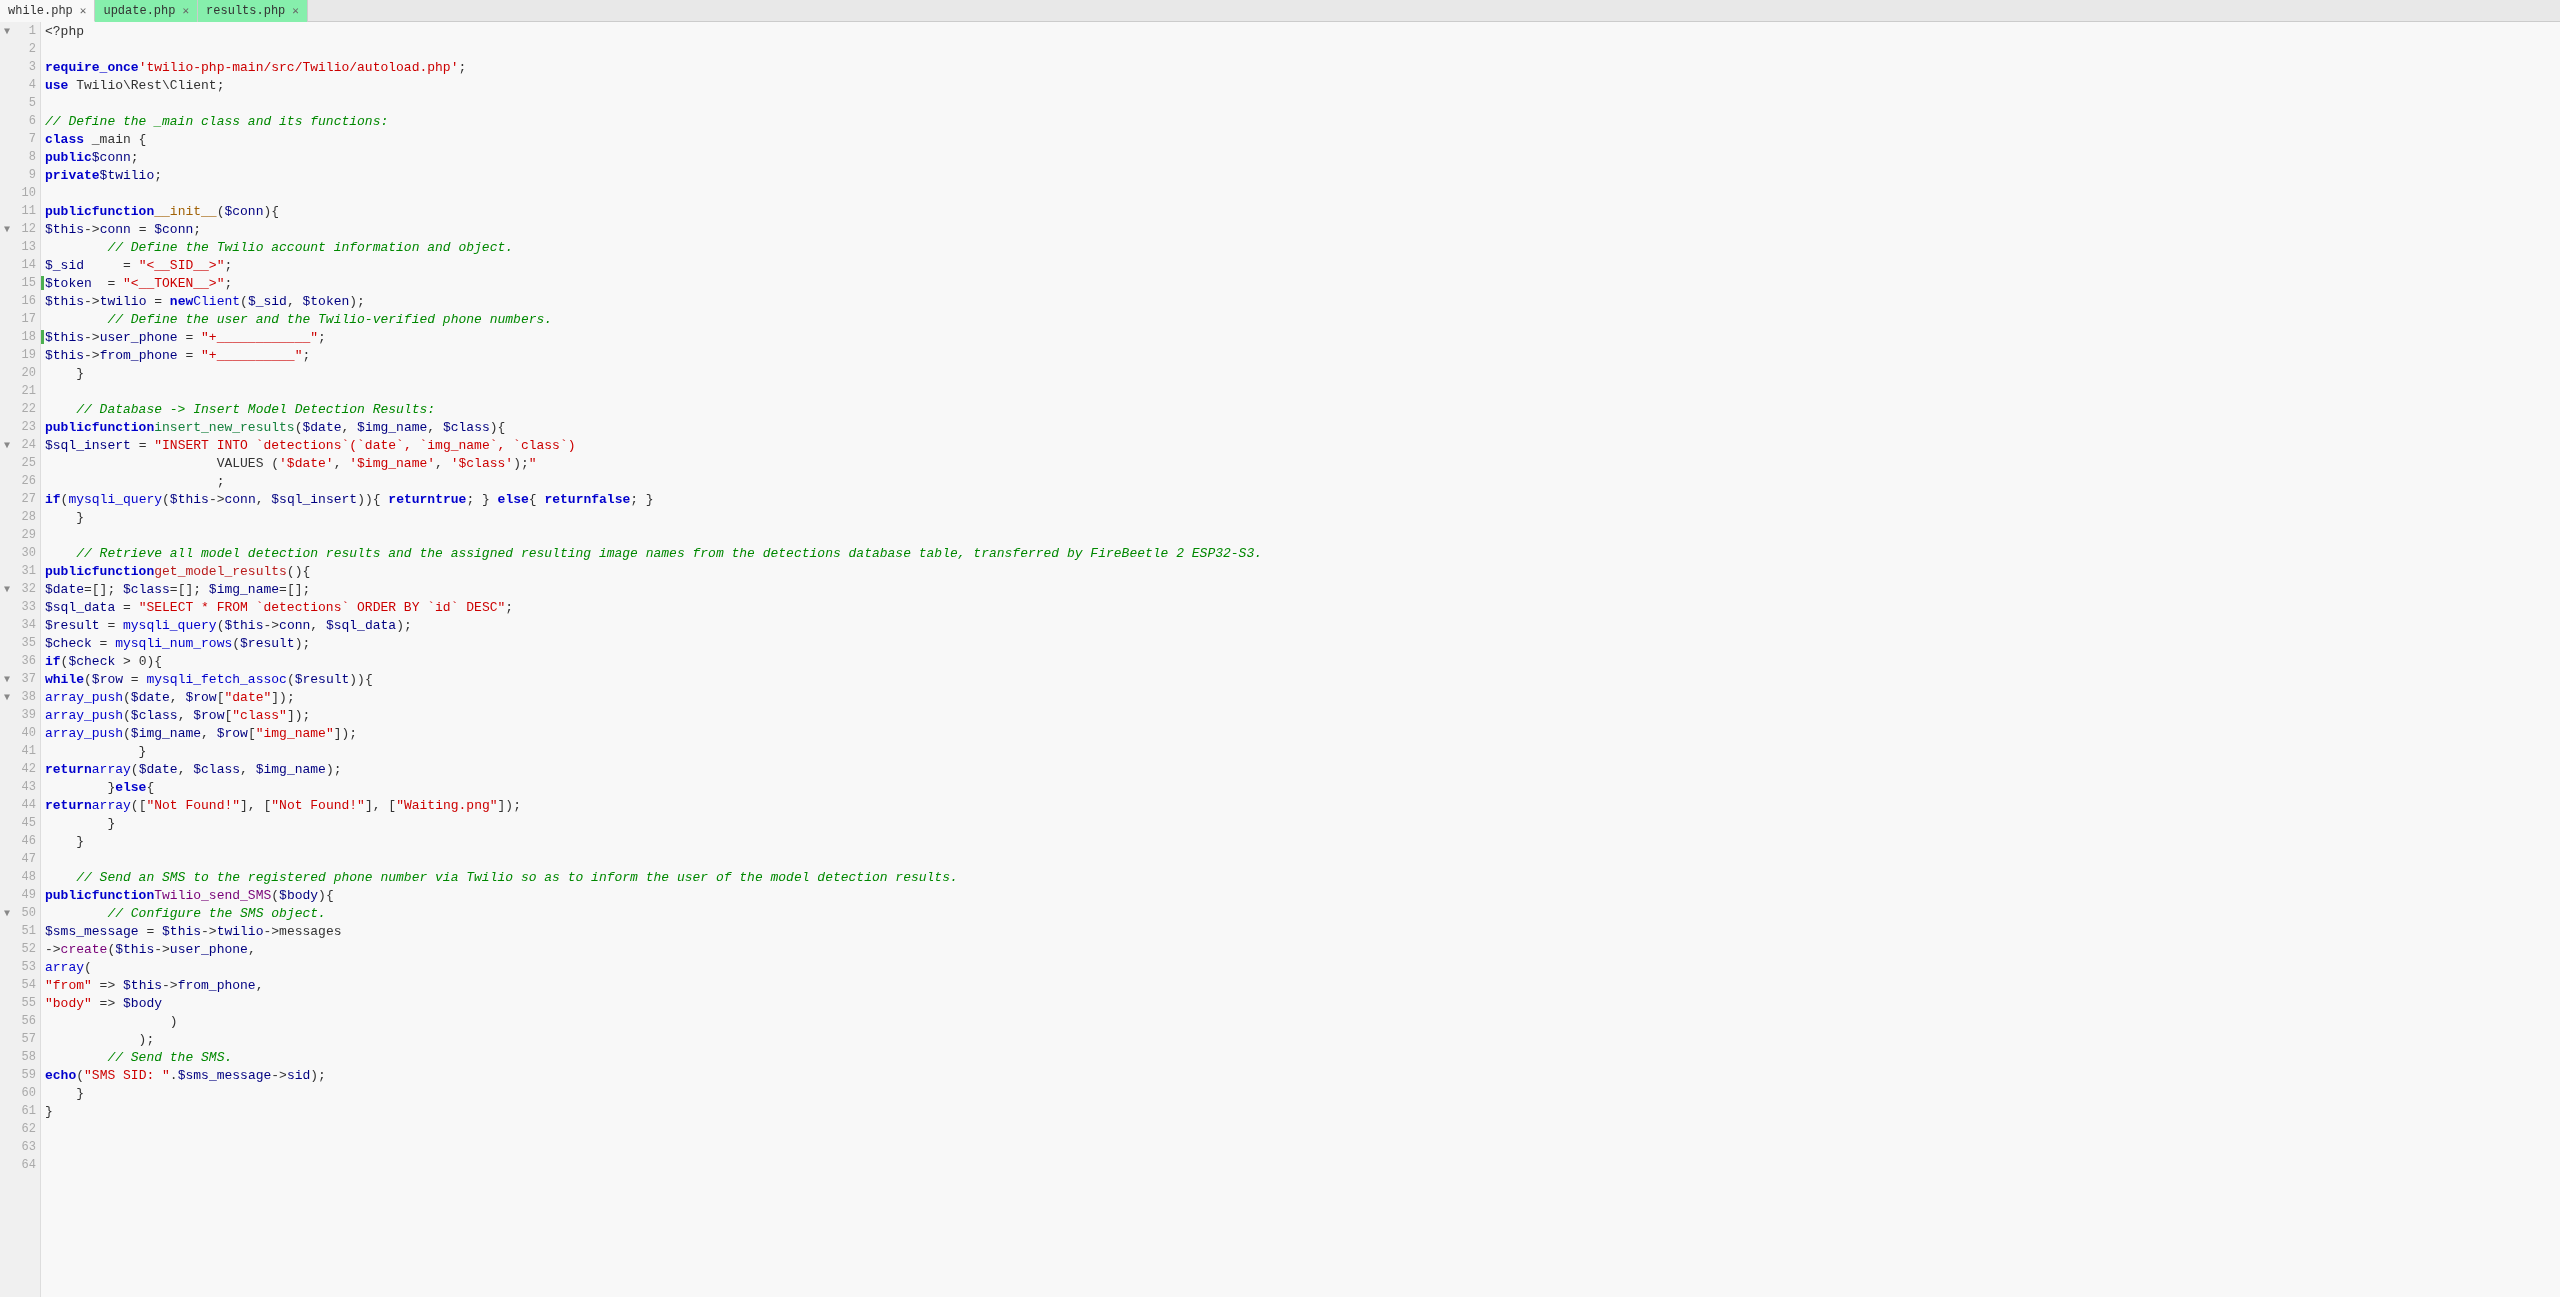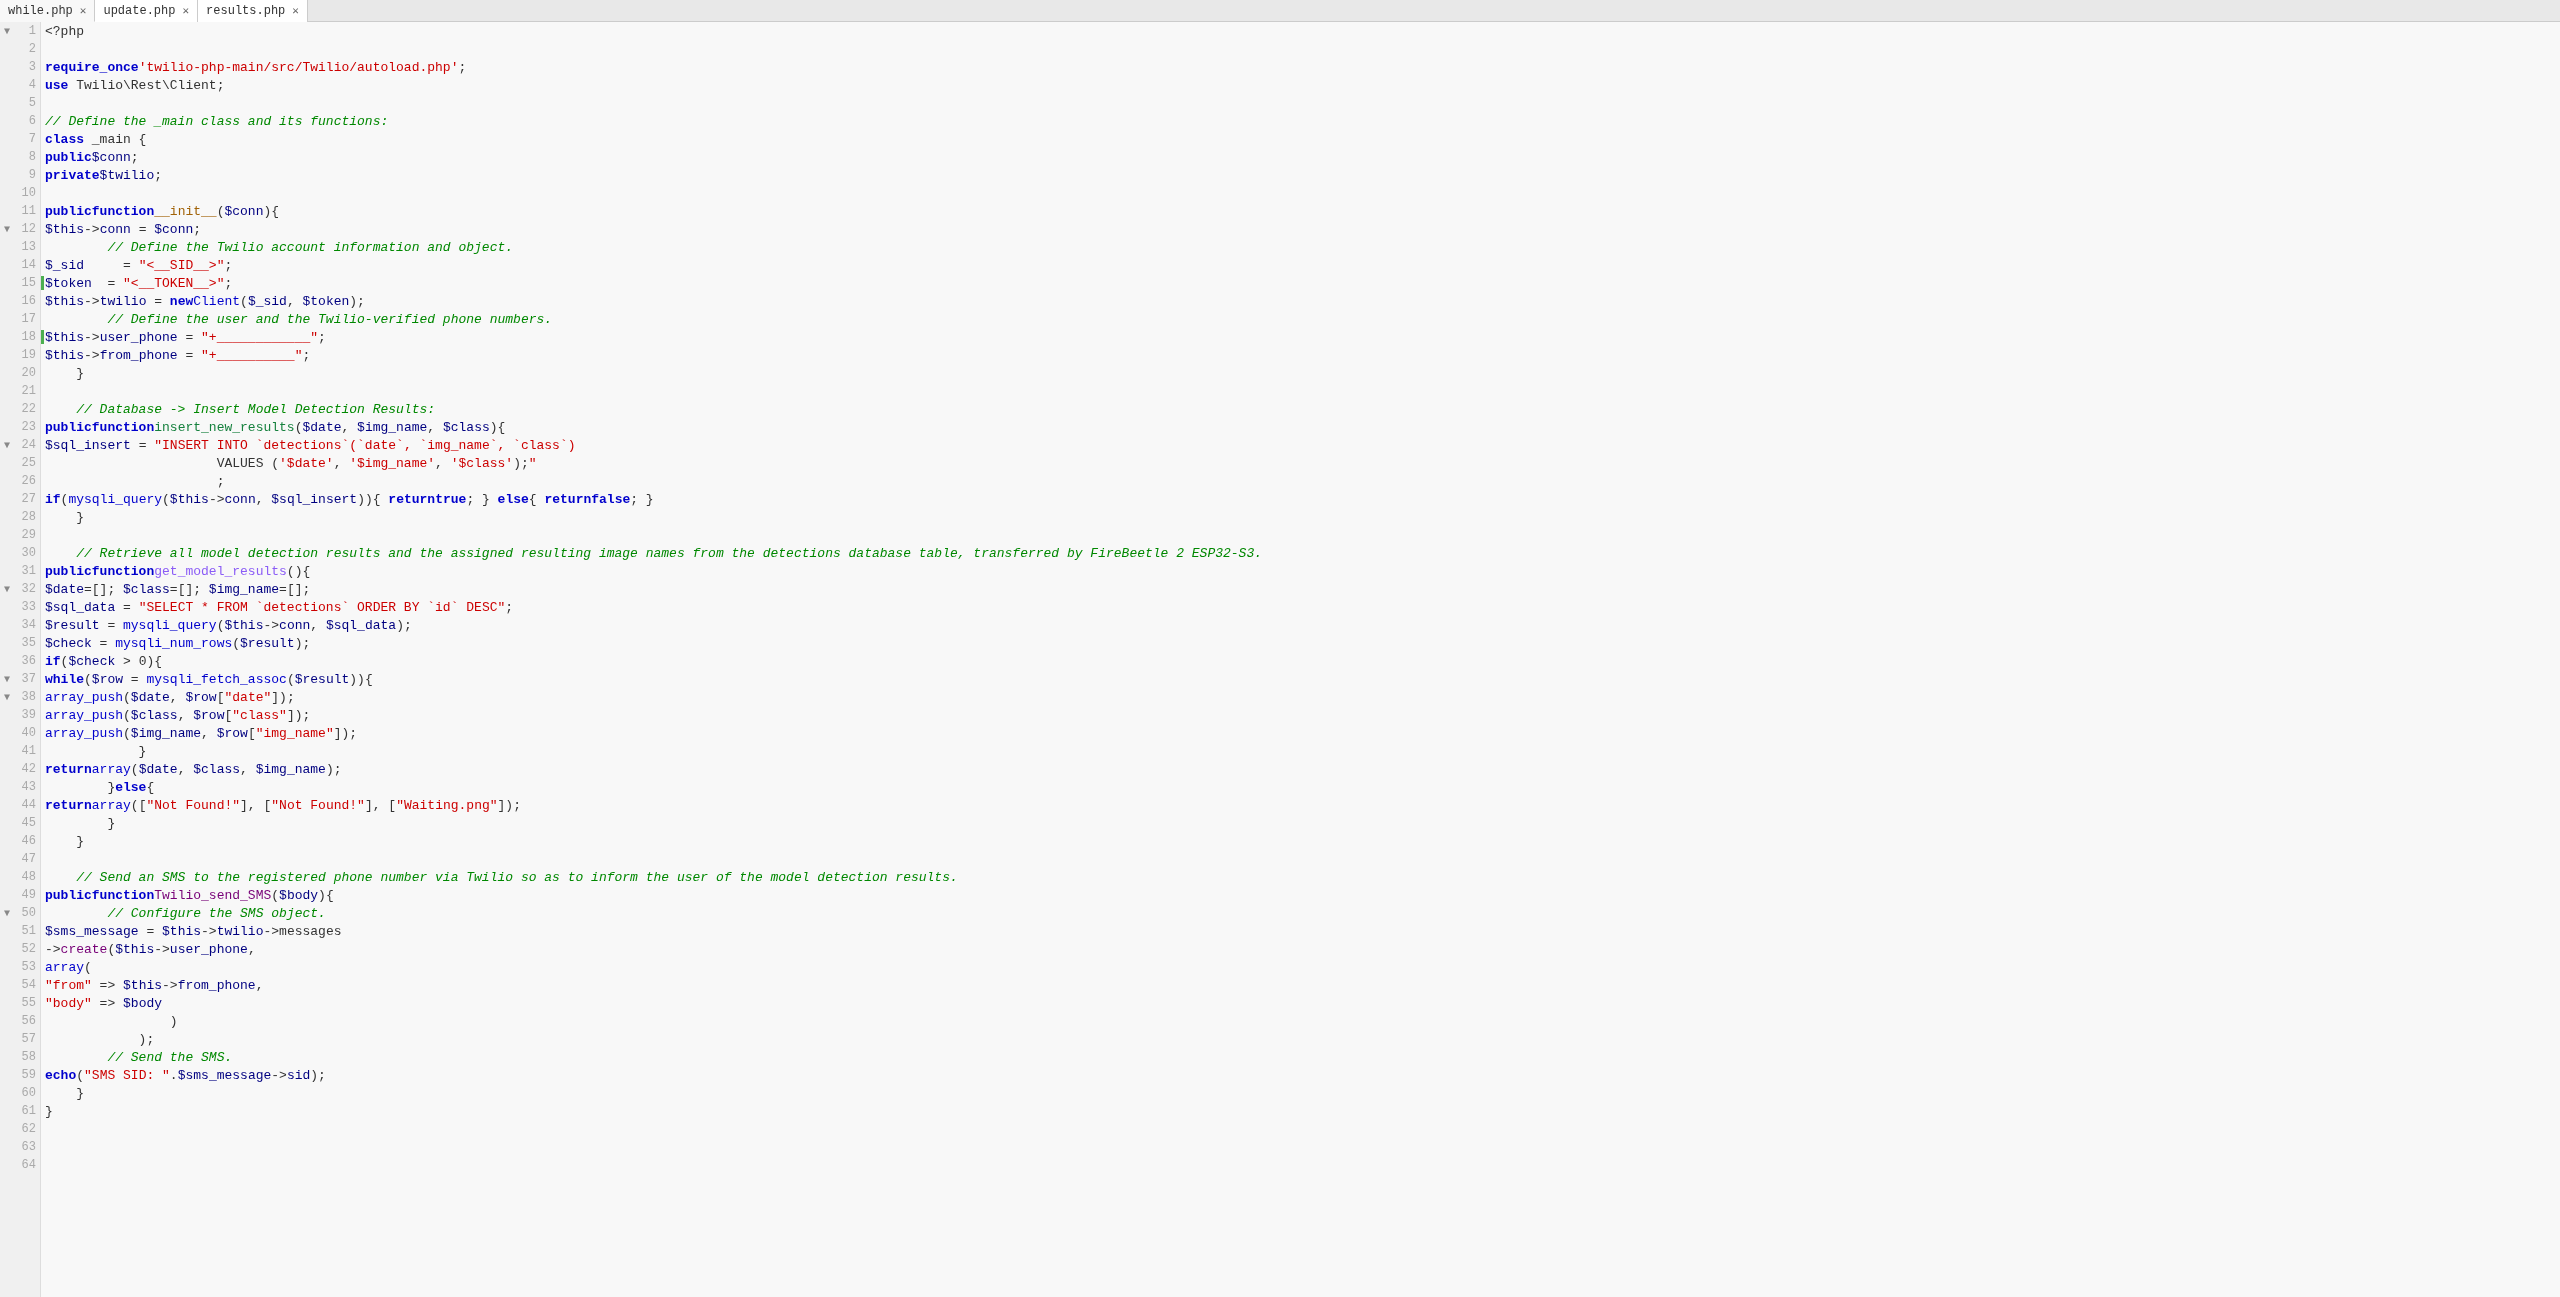--- a/index.html
+++ b/index.html
@@ -16,21 +16,21 @@
       border-bottom: 1px solid #ccc;
       height: 22px;
       padding-left: 0;
     }
     .tab {
       display: flex;
       align-items: center;
       padding: 0 8px;
       height: 22px;
       border-right: 1px solid #ccc;
-      background: #ffffff;
+      background: #86efac;
       font-size: 12px;
       color: #333;
       cursor: pointer;
       white-space: nowrap;
       gap: 4px;
     }
     .tab.active {
       background: #f8f8f8;
       border-bottom: 1px solid #f8f8f8;
       margin-bottom: -1px;
@@ -417,21 +417,21 @@
         <div class="code-line"></div>
         <div class="code-line"><span class="comment">    // Database -&gt; Insert Model Detection Results:</span></div>
         <div class="code-line">    <span style="color:#0000cc;font-weight:bold">public</span> <span style="color:#0000cc;font-weight:bold">function</span> <span style="color:#15803d">insert_new_results</span>(<span style="color:#000080">$date</span>, <span style="color:#000080">$img_name</span>, <span style="color:#000080">$class</span>){</div>
         <div class="code-line">        <span style="color:#000080">$sql_insert</span> = <span style="color:#cc0000">"INSERT INTO `detections`(`date`, `img_name`, `class`)</span></div>
         <div class="code-line">                      VALUES (<span style="color:#cc0000">'$date'</span>, <span style="color:#cc0000">'$img_name'</span>, <span style="color:#cc0000">'$class'</span>);<span style="color:#cc0000">"</span></div>
         <div class="code-line">                      ;</div>
         <div class="code-line">        <span style="color:#0000cc;font-weight:bold">if</span>(<span style="color:#0000cc">mysqli_query</span>(<span style="color:#000080">$this</span><span style="color:#333">-&gt;</span><span style="color:#000080">conn</span>, <span style="color:#000080">$sql_insert</span>)){ <span style="color:#0000cc;font-weight:bold">return</span> <span style="color:#0000cc;font-weight:bold">true</span>; } <span style="color:#0000cc;font-weight:bold">else</span>{ <span style="color:#0000cc;font-weight:bold">return</span> <span style="color:#0000cc;font-weight:bold">false</span>; }</div>
         <div class="code-line">    }</div>
         <div class="code-line"></div>
         <div class="code-line"><span class="comment">    // Retrieve all model detection results and the assigned resulting image names from the detections database table, transferred by FireBeetle 2 ESP32-S3.</span></div>
-        <div class="code-line">    <span style="color:#0000cc;font-weight:bold">public</span> <span style="color:#0000cc;font-weight:bold">function</span> <span style="color:#8b5cf6">get_model_results</span>(){</div>
+        <div class="code-line">    <span style="color:#0000cc;font-weight:bold">public</span> <span style="color:#0000cc;font-weight:bold">function</span> <span style="color:#b91c1c">get_model_results</span>(){</div>
         <div class="code-line">        <span style="color:#000080">$date</span>=[]; <span style="color:#000080">$class</span>=[]; <span style="color:#000080">$img_name</span>=[];</div>
         <div class="code-line">        <span style="color:#000080">$sql_data</span> = <span style="color:#cc0000">"SELECT * FROM `detections` ORDER BY `id` DESC"</span>;</div>
         <div class="code-line">        <span style="color:#000080">$result</span> = <span style="color:#0000cc">mysqli_query</span>(<span style="color:#000080">$this</span><span style="color:#333">-&gt;</span><span style="color:#000080">conn</span>, <span style="color:#000080">$sql_data</span>);</div>
         <div class="code-line">        <span style="color:#000080">$check</span> = <span style="color:#0000cc">mysqli_num_rows</span>(<span style="color:#000080">$result</span>);</div>
         <div class="code-line">        <span style="color:#0000cc;font-weight:bold">if</span>(<span style="color:#000080">$check</span> &gt; 0){</div>
         <div class="code-line">            <span style="color:#0000cc;font-weight:bold">while</span>(<span style="color:#000080">$row</span> = <span style="color:#0000cc">mysqli_fetch_assoc</span>(<span style="color:#000080">$result</span>)){</div>
         <div class="code-line">                <span style="color:#0000cc">array_push</span>(<span style="color:#000080">$date</span>, <span style="color:#000080">$row</span>[<span style="color:#cc0000">"date"</span>]);</div>
         <div class="code-line">                <span style="color:#0000cc">array_push</span>(<span style="color:#000080">$class</span>, <span style="color:#000080">$row</span>[<span style="color:#cc0000">"class"</span>]);</div>
         <div class="code-line">                <span style="color:#0000cc">array_push</span>(<span style="color:#000080">$img_name</span>, <span style="color:#000080">$row</span>[<span style="color:#cc0000">"img_name"</span>]);</div>
         <div class="code-line">            }</div>

